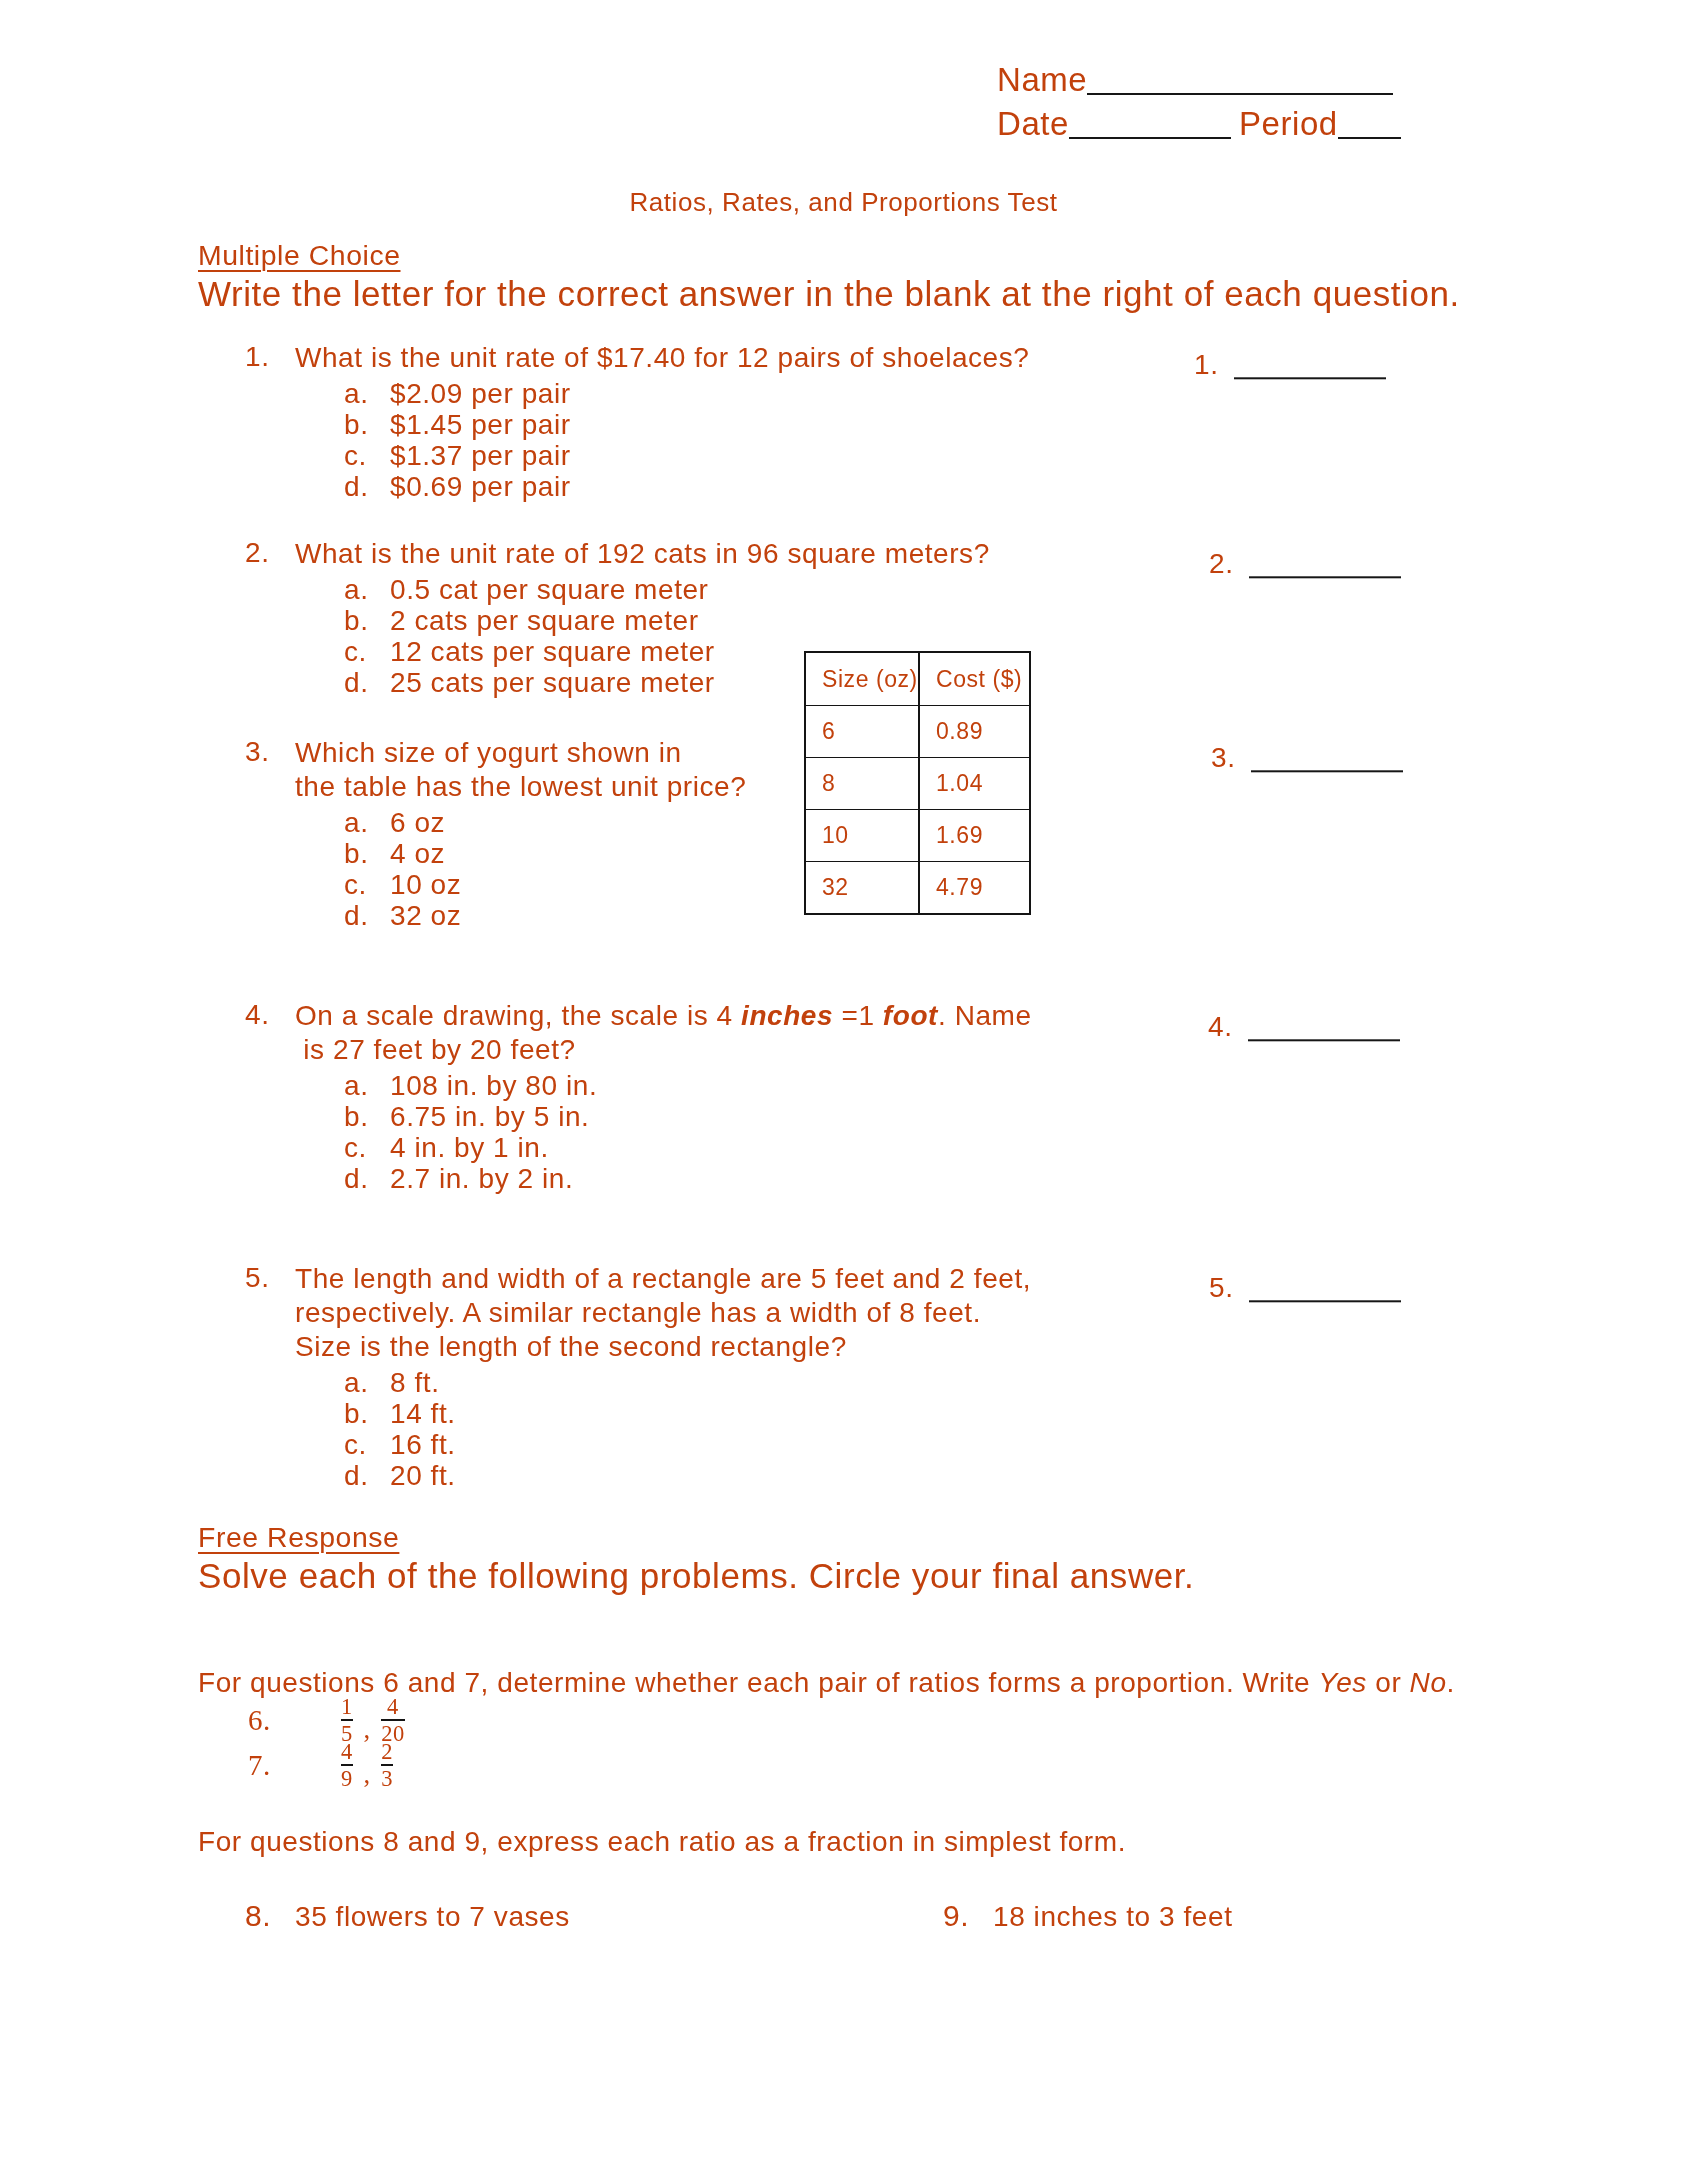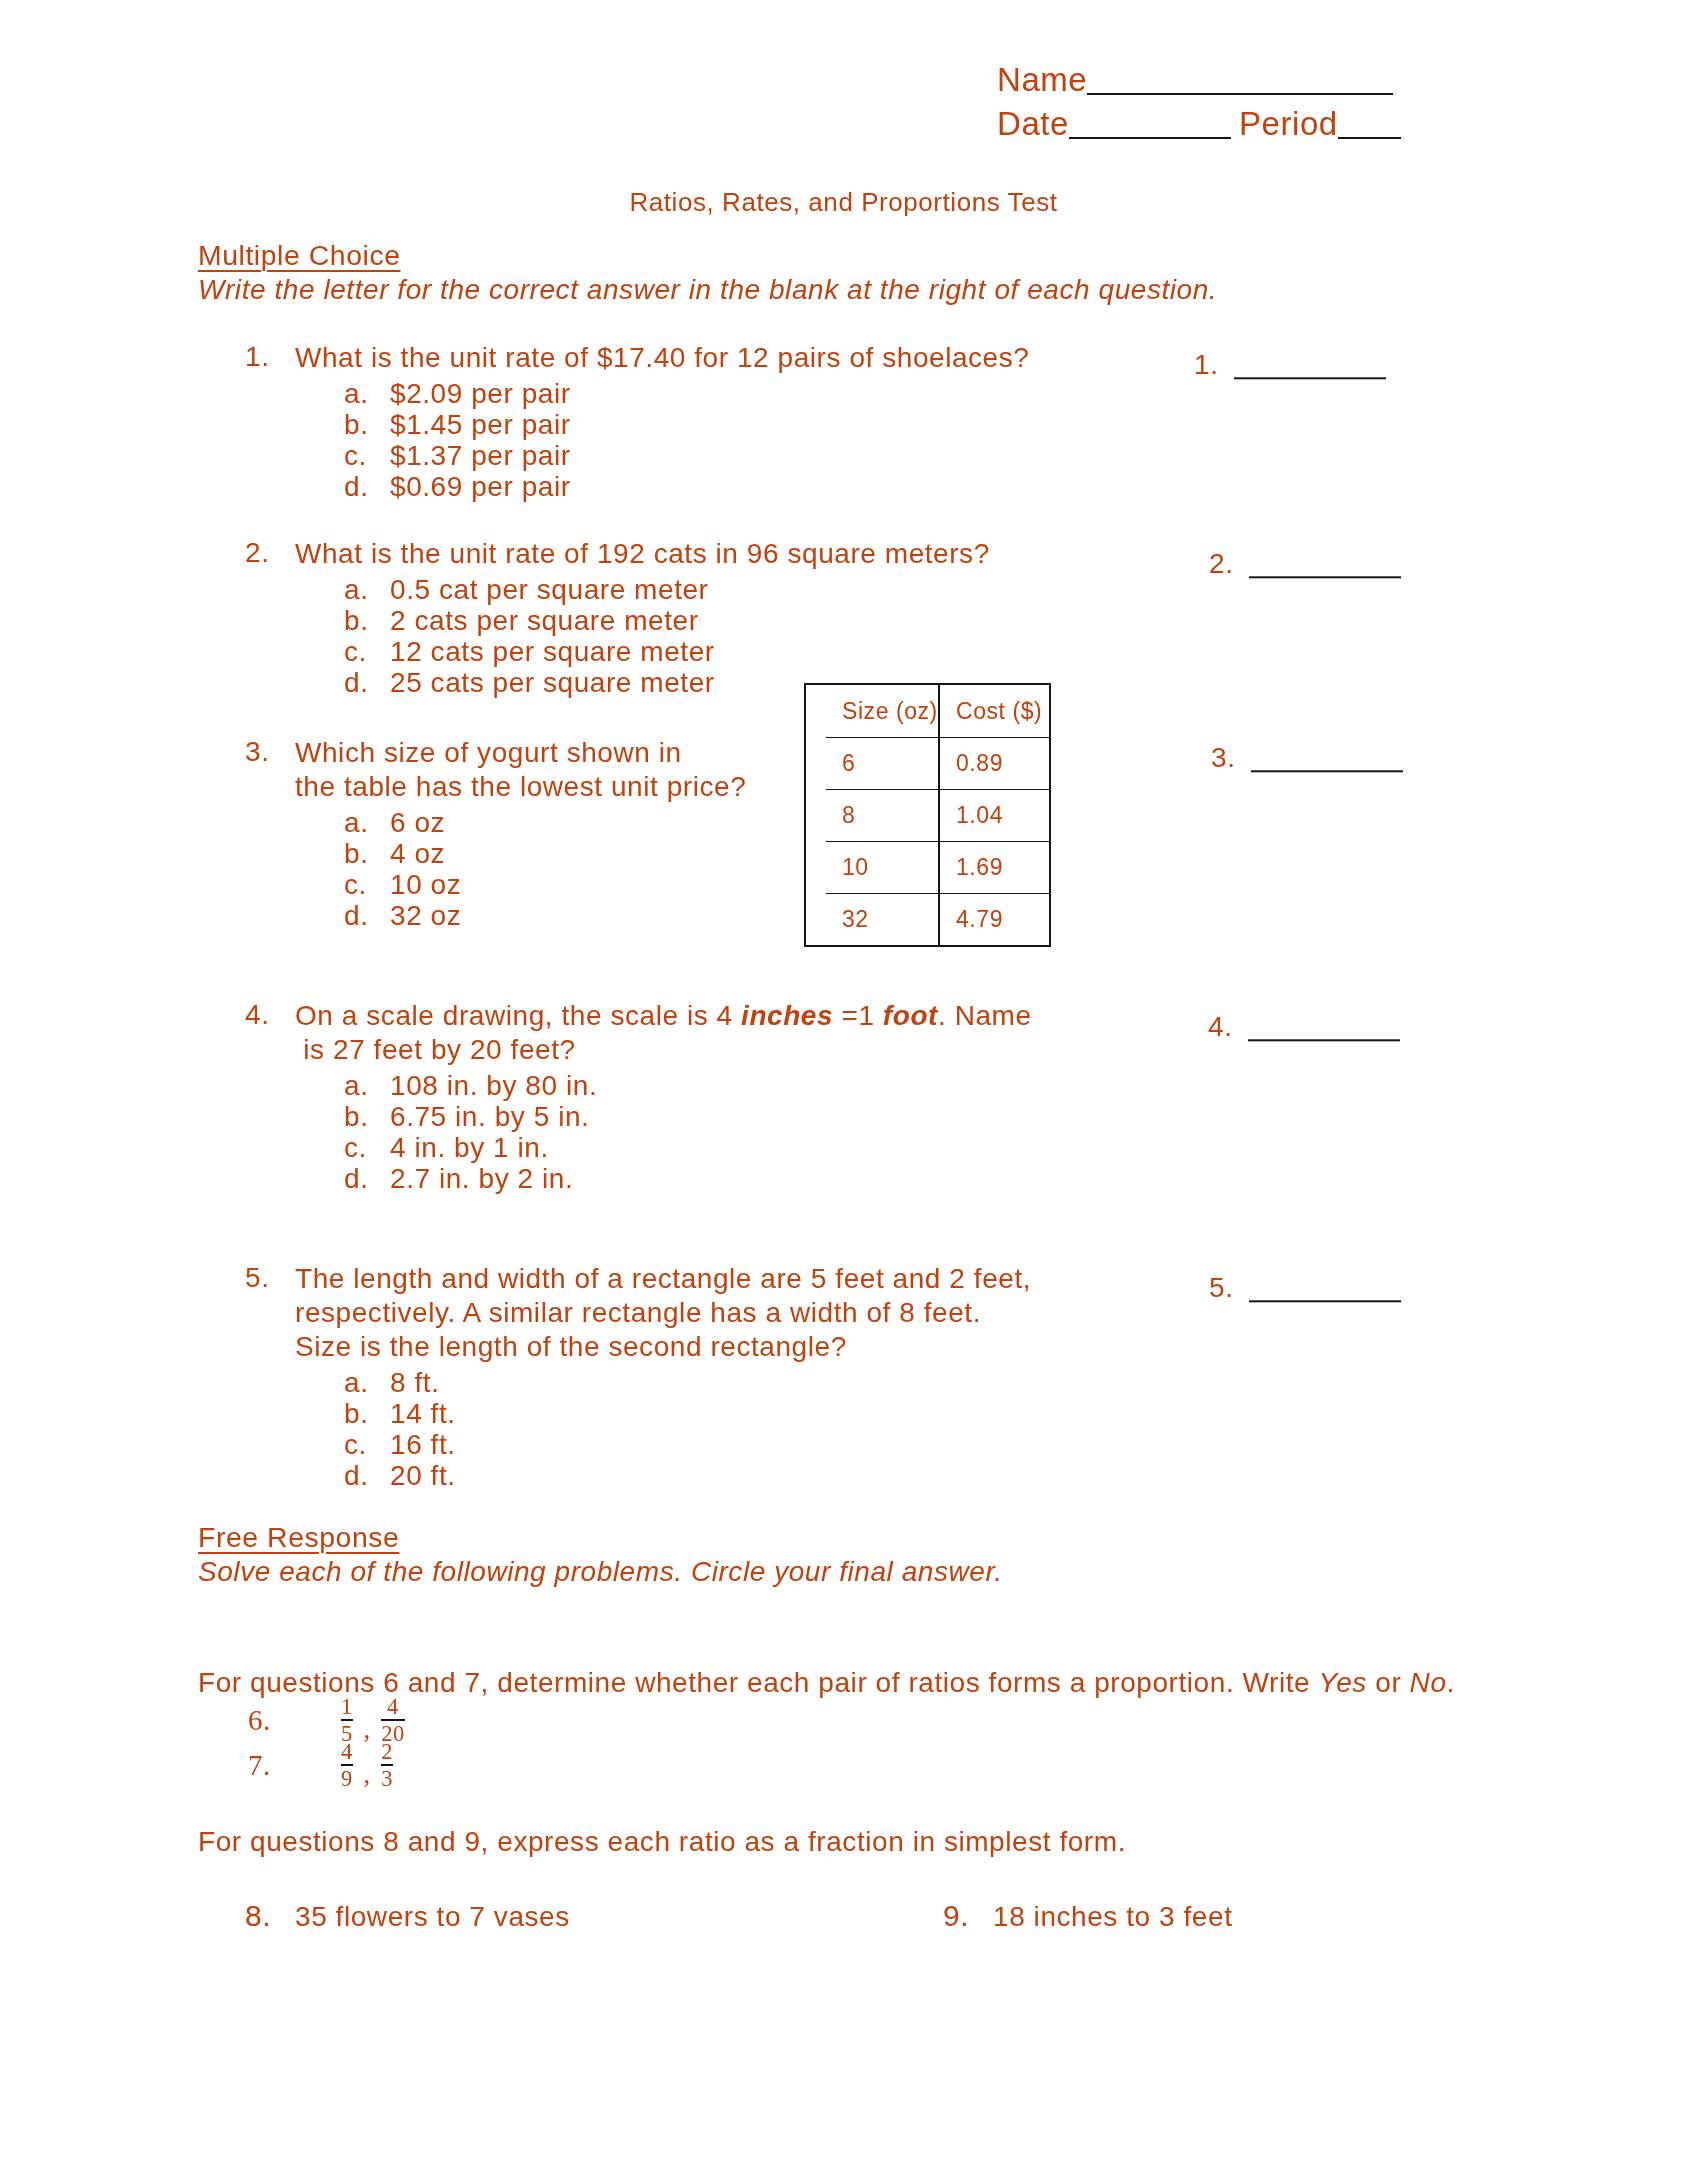--- a/index.html
+++ b/index.html
@@ -12,21 +12,21 @@
   
   .hline{line-height:44px;white-space:nowrap;font-size:33px;}
   .bline{display:inline-block;border-bottom:2.6px solid #161616;height:0.7px;transform:translateY(4px);}
   .nameline{width:306px;}
   .dateline{width:162px;}
   .periodline{width:63px;}
   .plabel{margin-left:8px;}
   
   .title{left:0;top:187px;width:1687px;text-align:center;font-size:26px;}
   .sechead{font-size:28.4px;text-decoration:underline;text-decoration-thickness:2px;text-underline-offset:4.6px;}
-  .instr{font-size:28px;font-style:italic;}
+  .instr{font-size:35px;}
   
   .qrow{display:flex;align-items:flex-start;}
   .qnum{width:50px;flex:none;}
   .qtext{line-height:34px;}
   .bi{font-style:italic;font-weight:bold;}
   .opts{margin-left:99px;margin-top:3.3px;}
   .opt{display:flex;line-height:31px;}
   .olet{width:46px;flex:none;}
   
   .aslot{display:flex;align-items:baseline;}
@@ -118,21 +118,21 @@
           <span class="olet">d.</span>
           <span>25 cats per square meter</span>
         </div>
     </div>
   </div>
   <div class="abs aslot" style="left:1209px;top:548px;">
     <span>2.</span>
       <span class="bline"></span>
   </div>
 
-  <div class="abs ytable" style="left:804px;top:683px;padding-left:20px;">
+  <div class="abs ytable" style="left:804px;top:651px;">
     <div class="ycell c0">Size (oz)</div>
     <div class="ycell">Cost ($)</div>
     <div class="ycell c0 rt">6</div>
     <div class="ycell rt">0.89</div>
     <div class="ycell c0 rt">8</div>
     <div class="ycell rt">1.04</div>
     <div class="ycell c0 rt">10</div>
     <div class="ycell rt">1.69</div>
     <div class="ycell c0 rt">32</div>
     <div class="ycell rt">4.79</div>

